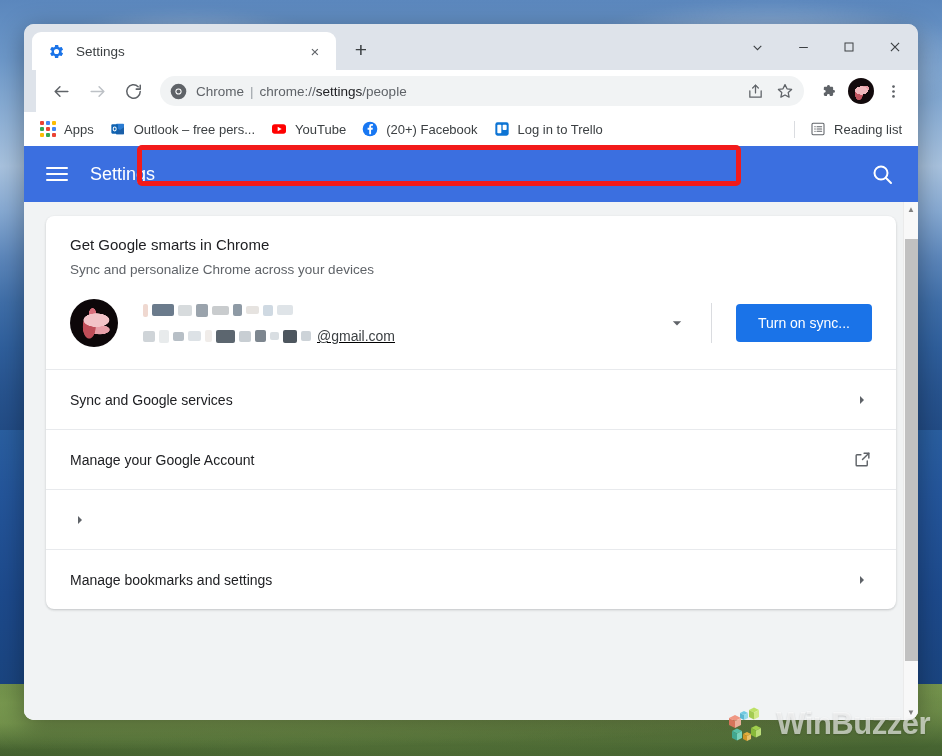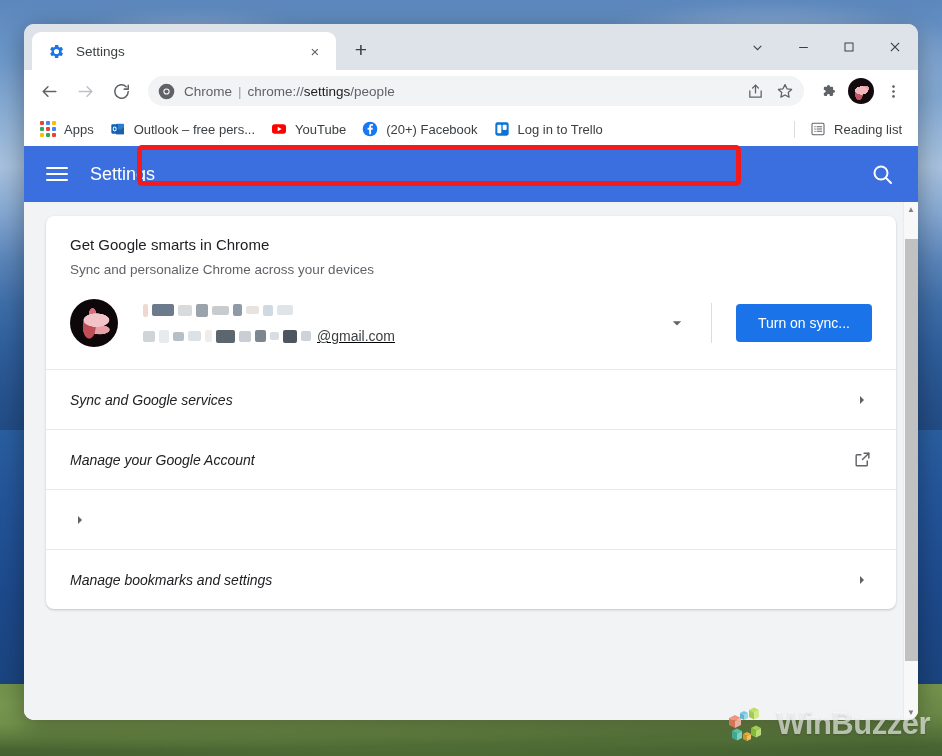--- a/index.html
+++ b/index.html
@@ -89,20 +89,21 @@
     display:flex;align-items:center;justify-content:center;
     color:#3c4043;
   }
 
   
   .toolbar {
     height: 42px; background:#fff;
     display:flex; align-items:center;
     padding: 0 8px;
     gap: 2px;
+    margin-left: 12px;
   }
   .navbtn {
     width:34px;height:34px;border-radius:50%;
     display:flex;align-items:center;justify-content:center;
     color:#5f6368; flex:0 0 auto;
   }
   .navbtn.disabled { color:#bdc1c6; }
   .omnibox {
     flex:1 1 auto; height:30px;
     background:#f1f3f4; border-radius:16px;
@@ -226,21 +227,20 @@
     font-size:14px; font-weight:500;
     padding: 11px 22px;
     white-space:nowrap; flex:0 0 auto;
     font-family: "Liberation Sans", sans-serif;
   }
 
   .srow {
     display:flex; align-items:center;
     height:60px; padding: 0 24px;
     border-top:1px solid #e8eaed;
-    font-style:italic;
   }
   .srow-label { font-size:14px; color:#202124; flex:1 1 auto; }
   .srow-icon { width:20px;height:20px;flex:0 0 auto;color:#5f6368; display:flex;align-items:center;justify-content:center; }
 
   
   .scrollbar {
     position:absolute; right:0; top:0; width:15px; height:518px;
     background:#f8f8f8; border-left:1px solid #ebebeb;
     display:flex; flex-direction:column; align-items:center;
   }

